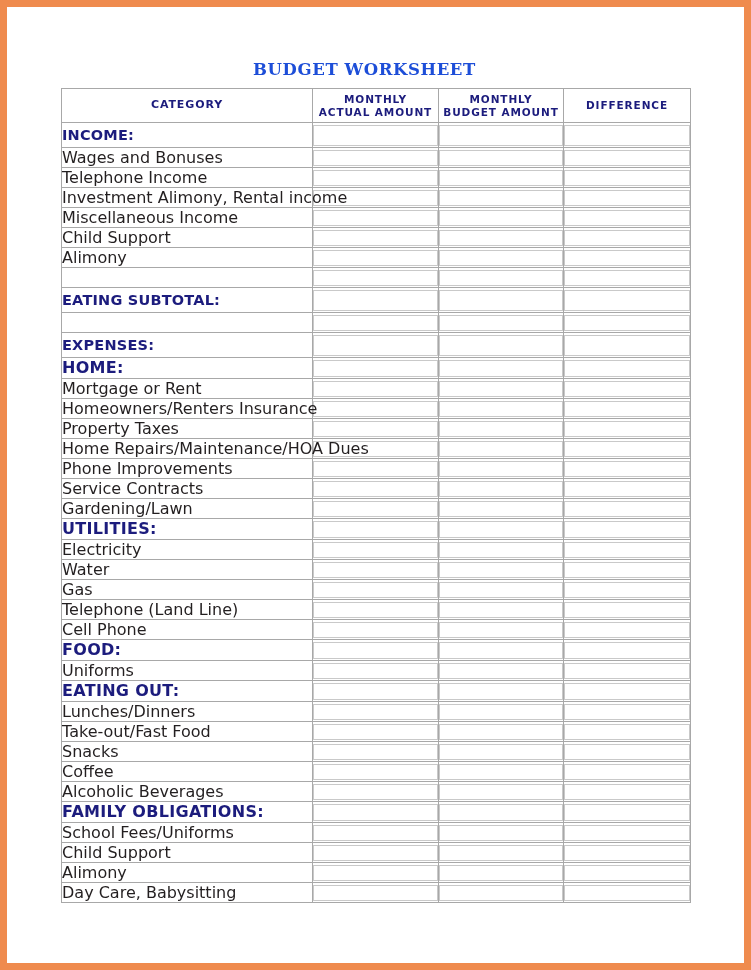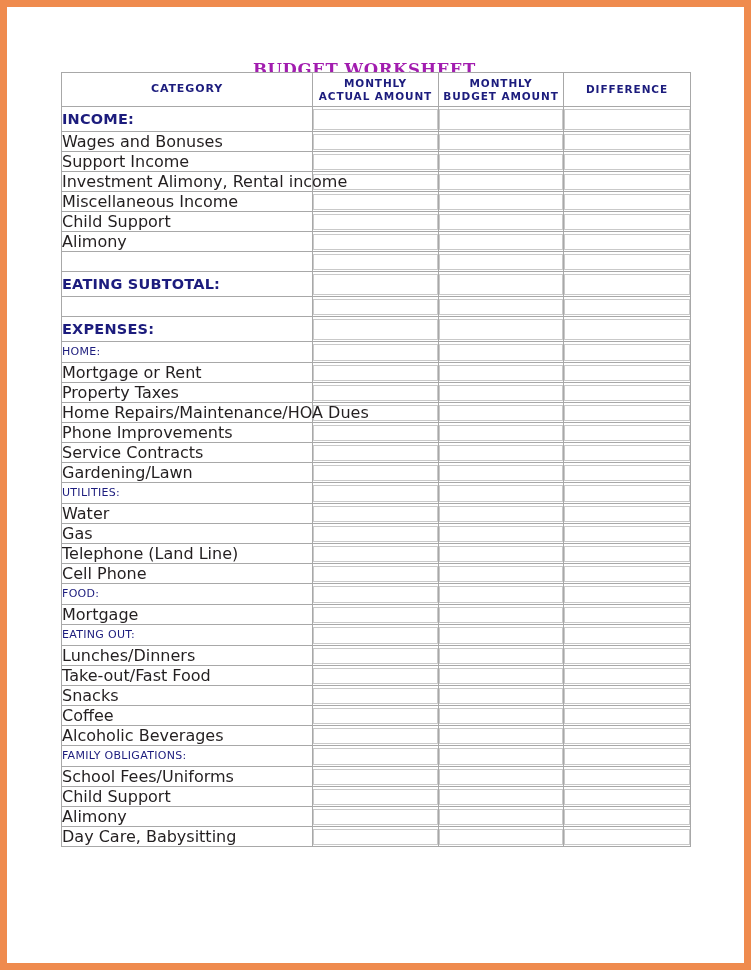--- a/index.html
+++ b/index.html
@@ -37,27 +37,27 @@
   #worksheet-title {
     position: absolute;
     left: 0;
     top: 60px;
     width: 729px;
     text-align: center;
     font-family: "DejaVu Serif", serif;
     font-weight: bold;
     font-size: 16.5px;
     letter-spacing: 0.6px;
-    color: #a21caf;
+    color: #1d4ed8;
   }
 
   #budget-table {
     position: absolute;
     left: 61px;
-    top: 72px;
+    top: 88px;
     width: 629px;
     border-collapse: collapse;
     table-layout: fixed;
     background: #eab308;
   }
 
   #budget-table col.c-category { width: 251px; }
   #budget-table col.c-actual   { width: 126px; }
   #budget-table col.c-budget   { width: 125px; }
   #budget-table col.c-diff     { width: 127px; }
@@ -115,22 +115,22 @@
     font-size: 14.5px;
     letter-spacing: 0.2px;
     padding-left: 4px;
     margin-top: 42px;
   }
   tr.maj td.amt .cellbox { height: 19px; }
 
   tr.sub td { height: 20px; }
   tr.sub td.cat {
     color: #1c1c7d;
-    font-weight: normal;
-    font-size: 11px;
+    font-weight: bold;
+    font-size: 16px;
     letter-spacing: 0.3px;
     padding-left: 4px;
   }
   tr.sub td.amt .cellbox { height: 15px; }
 </style>
 </head>
 <body>
 
 <div id="page-frame"></div>
 
@@ -178,21 +178,21 @@
             <div class="cellbox"></div>
           </td>
           <td class="amt">
             <div class="cellbox"></div>
           </td>
           <td class="amt">
             <div class="cellbox"></div>
           </td>
         </tr>
         <tr class="item">
-          <td class="cat">Support Income</td>
+          <td class="cat">Telephone Income</td>
           <td class="amt">
             <div class="cellbox"></div>
           </td>
           <td class="amt">
             <div class="cellbox"></div>
           </td>
           <td class="amt">
             <div class="cellbox"></div>
           </td>
         </tr>
@@ -310,20 +310,32 @@
             <div class="cellbox"></div>
           </td>
           <td class="amt">
             <div class="cellbox"></div>
           </td>
           <td class="amt">
             <div class="cellbox"></div>
           </td>
         </tr>
         <tr class="item">
+          <td class="cat">Homeowners/Renters Insurance</td>
+          <td class="amt">
+            <div class="cellbox"></div>
+          </td>
+          <td class="amt">
+            <div class="cellbox"></div>
+          </td>
+          <td class="amt">
+            <div class="cellbox"></div>
+          </td>
+        </tr>
+        <tr class="item">
           <td class="cat">Property Taxes</td>
           <td class="amt">
             <div class="cellbox"></div>
           </td>
           <td class="amt">
             <div class="cellbox"></div>
           </td>
           <td class="amt">
             <div class="cellbox"></div>
           </td>
@@ -382,20 +394,32 @@
             <div class="cellbox"></div>
           </td>
           <td class="amt">
             <div class="cellbox"></div>
           </td>
           <td class="amt">
             <div class="cellbox"></div>
           </td>
         </tr>
         <tr class="item">
+          <td class="cat">Electricity</td>
+          <td class="amt">
+            <div class="cellbox"></div>
+          </td>
+          <td class="amt">
+            <div class="cellbox"></div>
+          </td>
+          <td class="amt">
+            <div class="cellbox"></div>
+          </td>
+        </tr>
+        <tr class="item">
           <td class="cat">Water</td>
           <td class="amt">
             <div class="cellbox"></div>
           </td>
           <td class="amt">
             <div class="cellbox"></div>
           </td>
           <td class="amt">
             <div class="cellbox"></div>
           </td>
@@ -442,21 +466,21 @@
             <div class="cellbox"></div>
           </td>
           <td class="amt">
             <div class="cellbox"></div>
           </td>
           <td class="amt">
             <div class="cellbox"></div>
           </td>
         </tr>
         <tr class="item">
-          <td class="cat">Mortgage</td>
+          <td class="cat">Uniforms</td>
           <td class="amt">
             <div class="cellbox"></div>
           </td>
           <td class="amt">
             <div class="cellbox"></div>
           </td>
           <td class="amt">
             <div class="cellbox"></div>
           </td>
         </tr>

